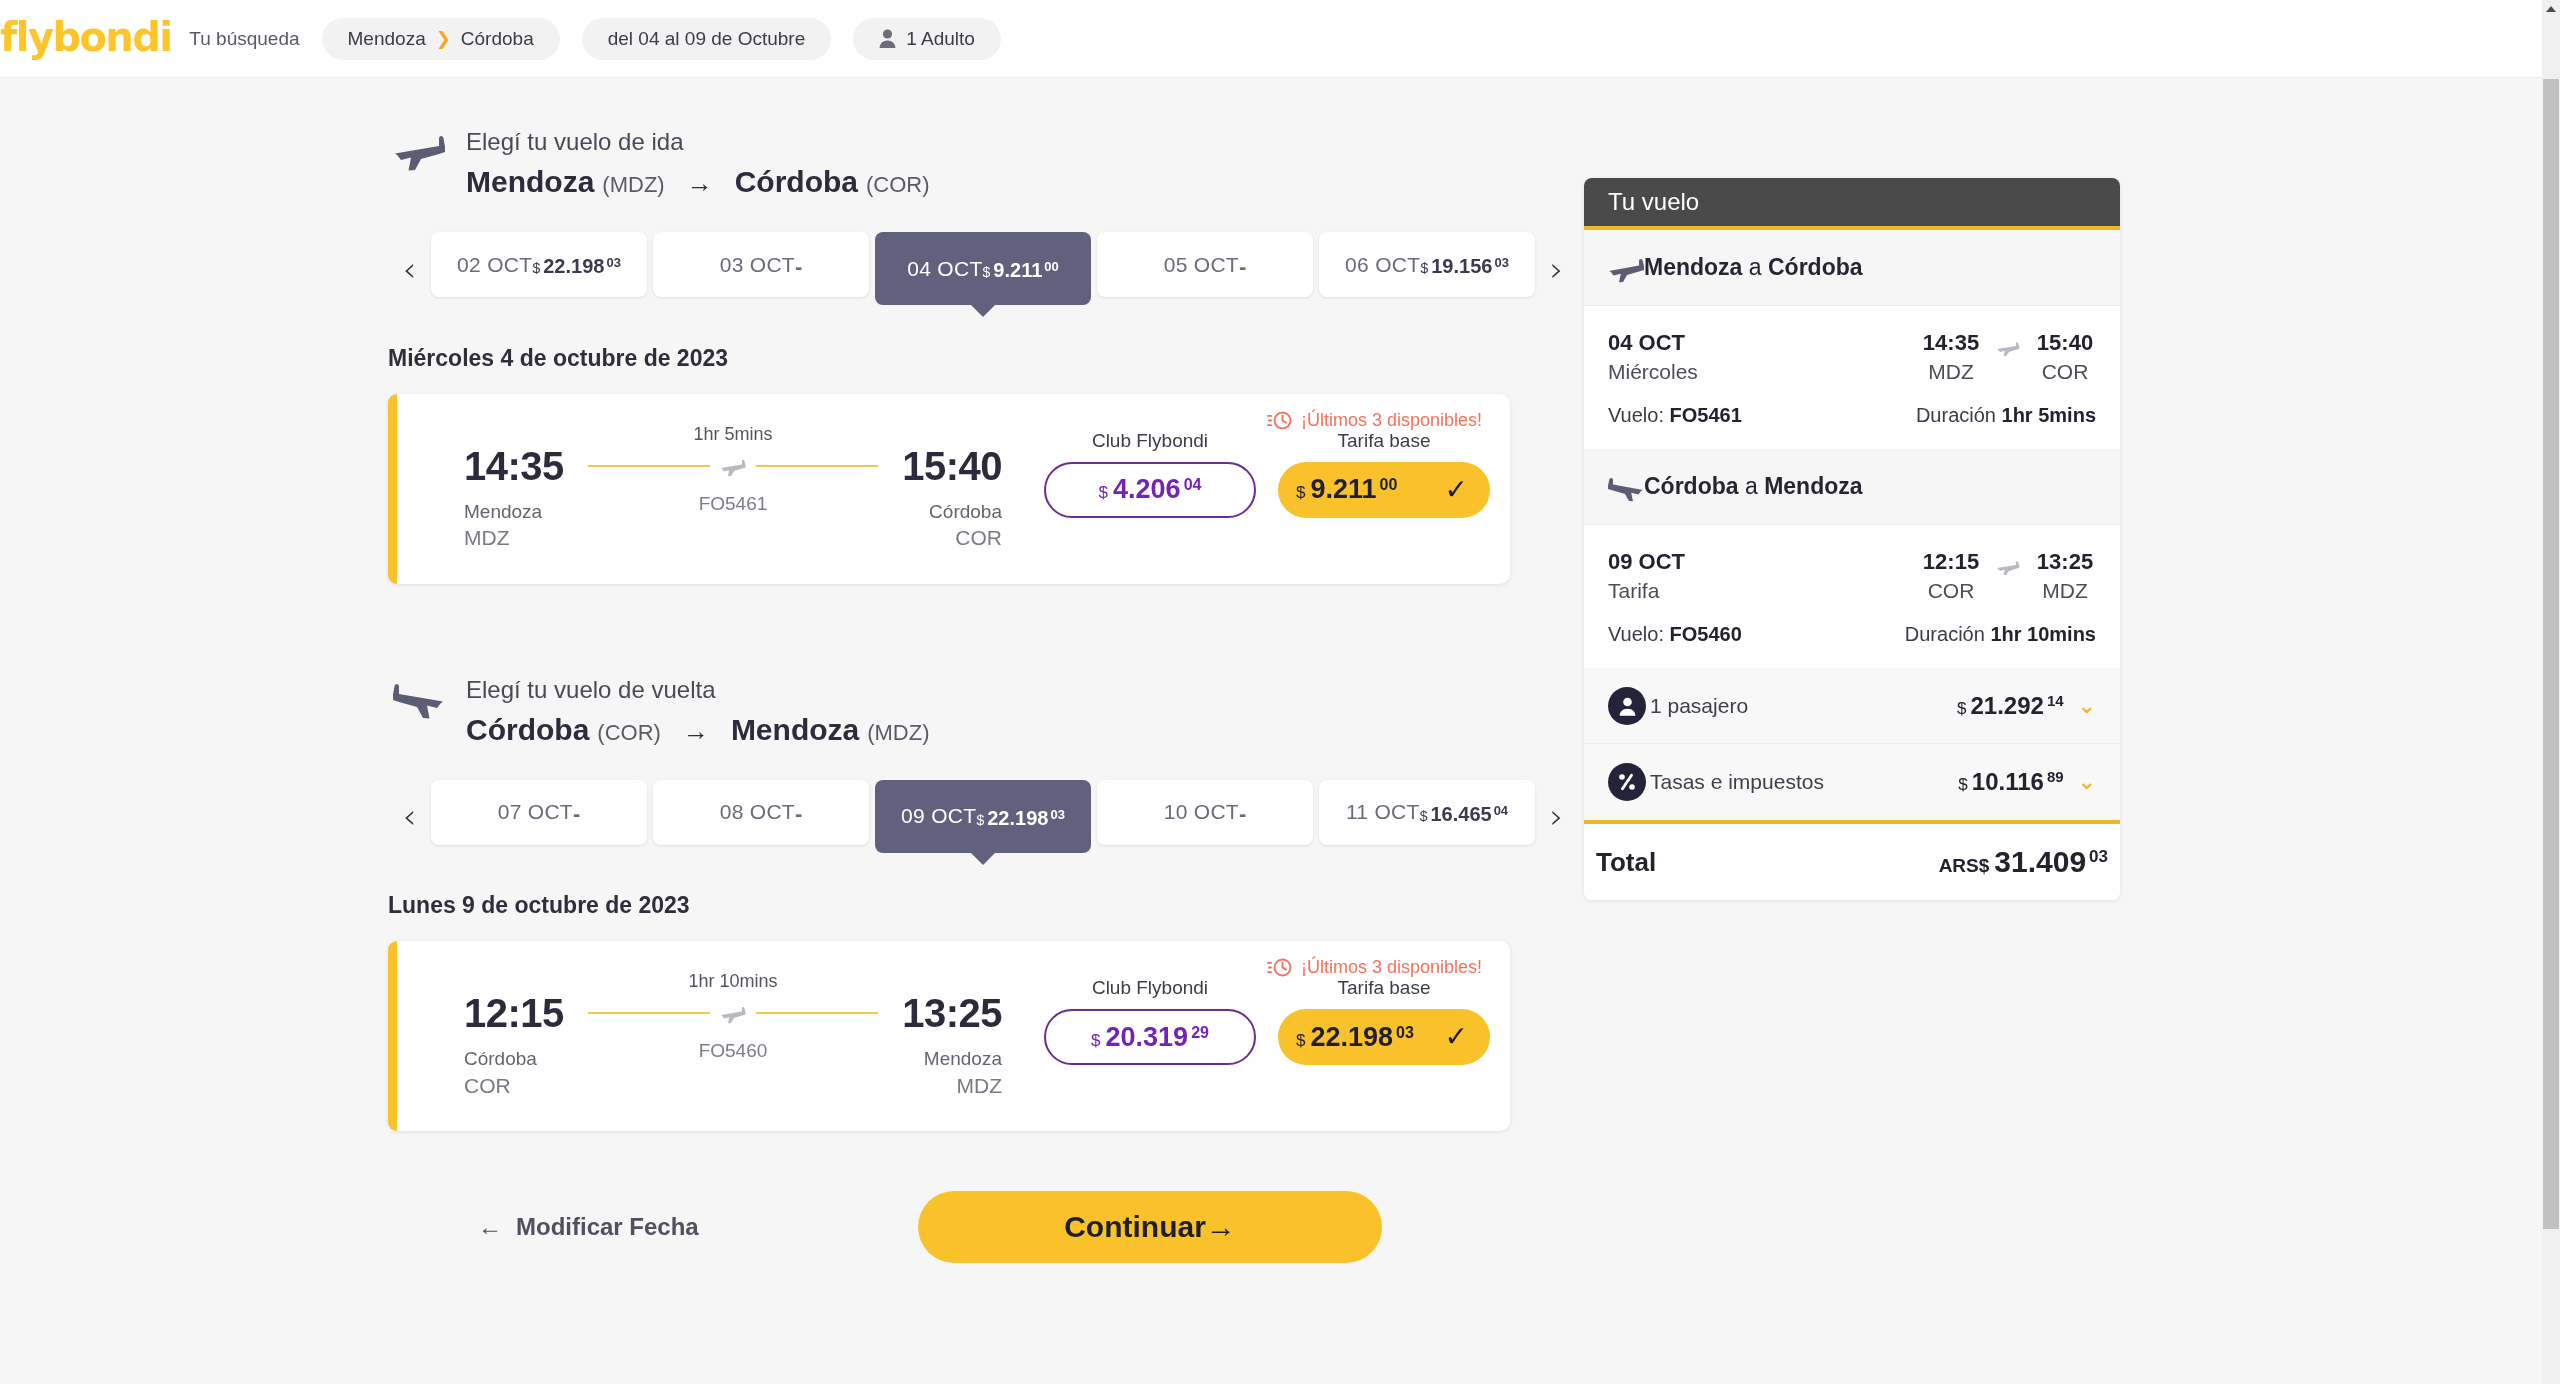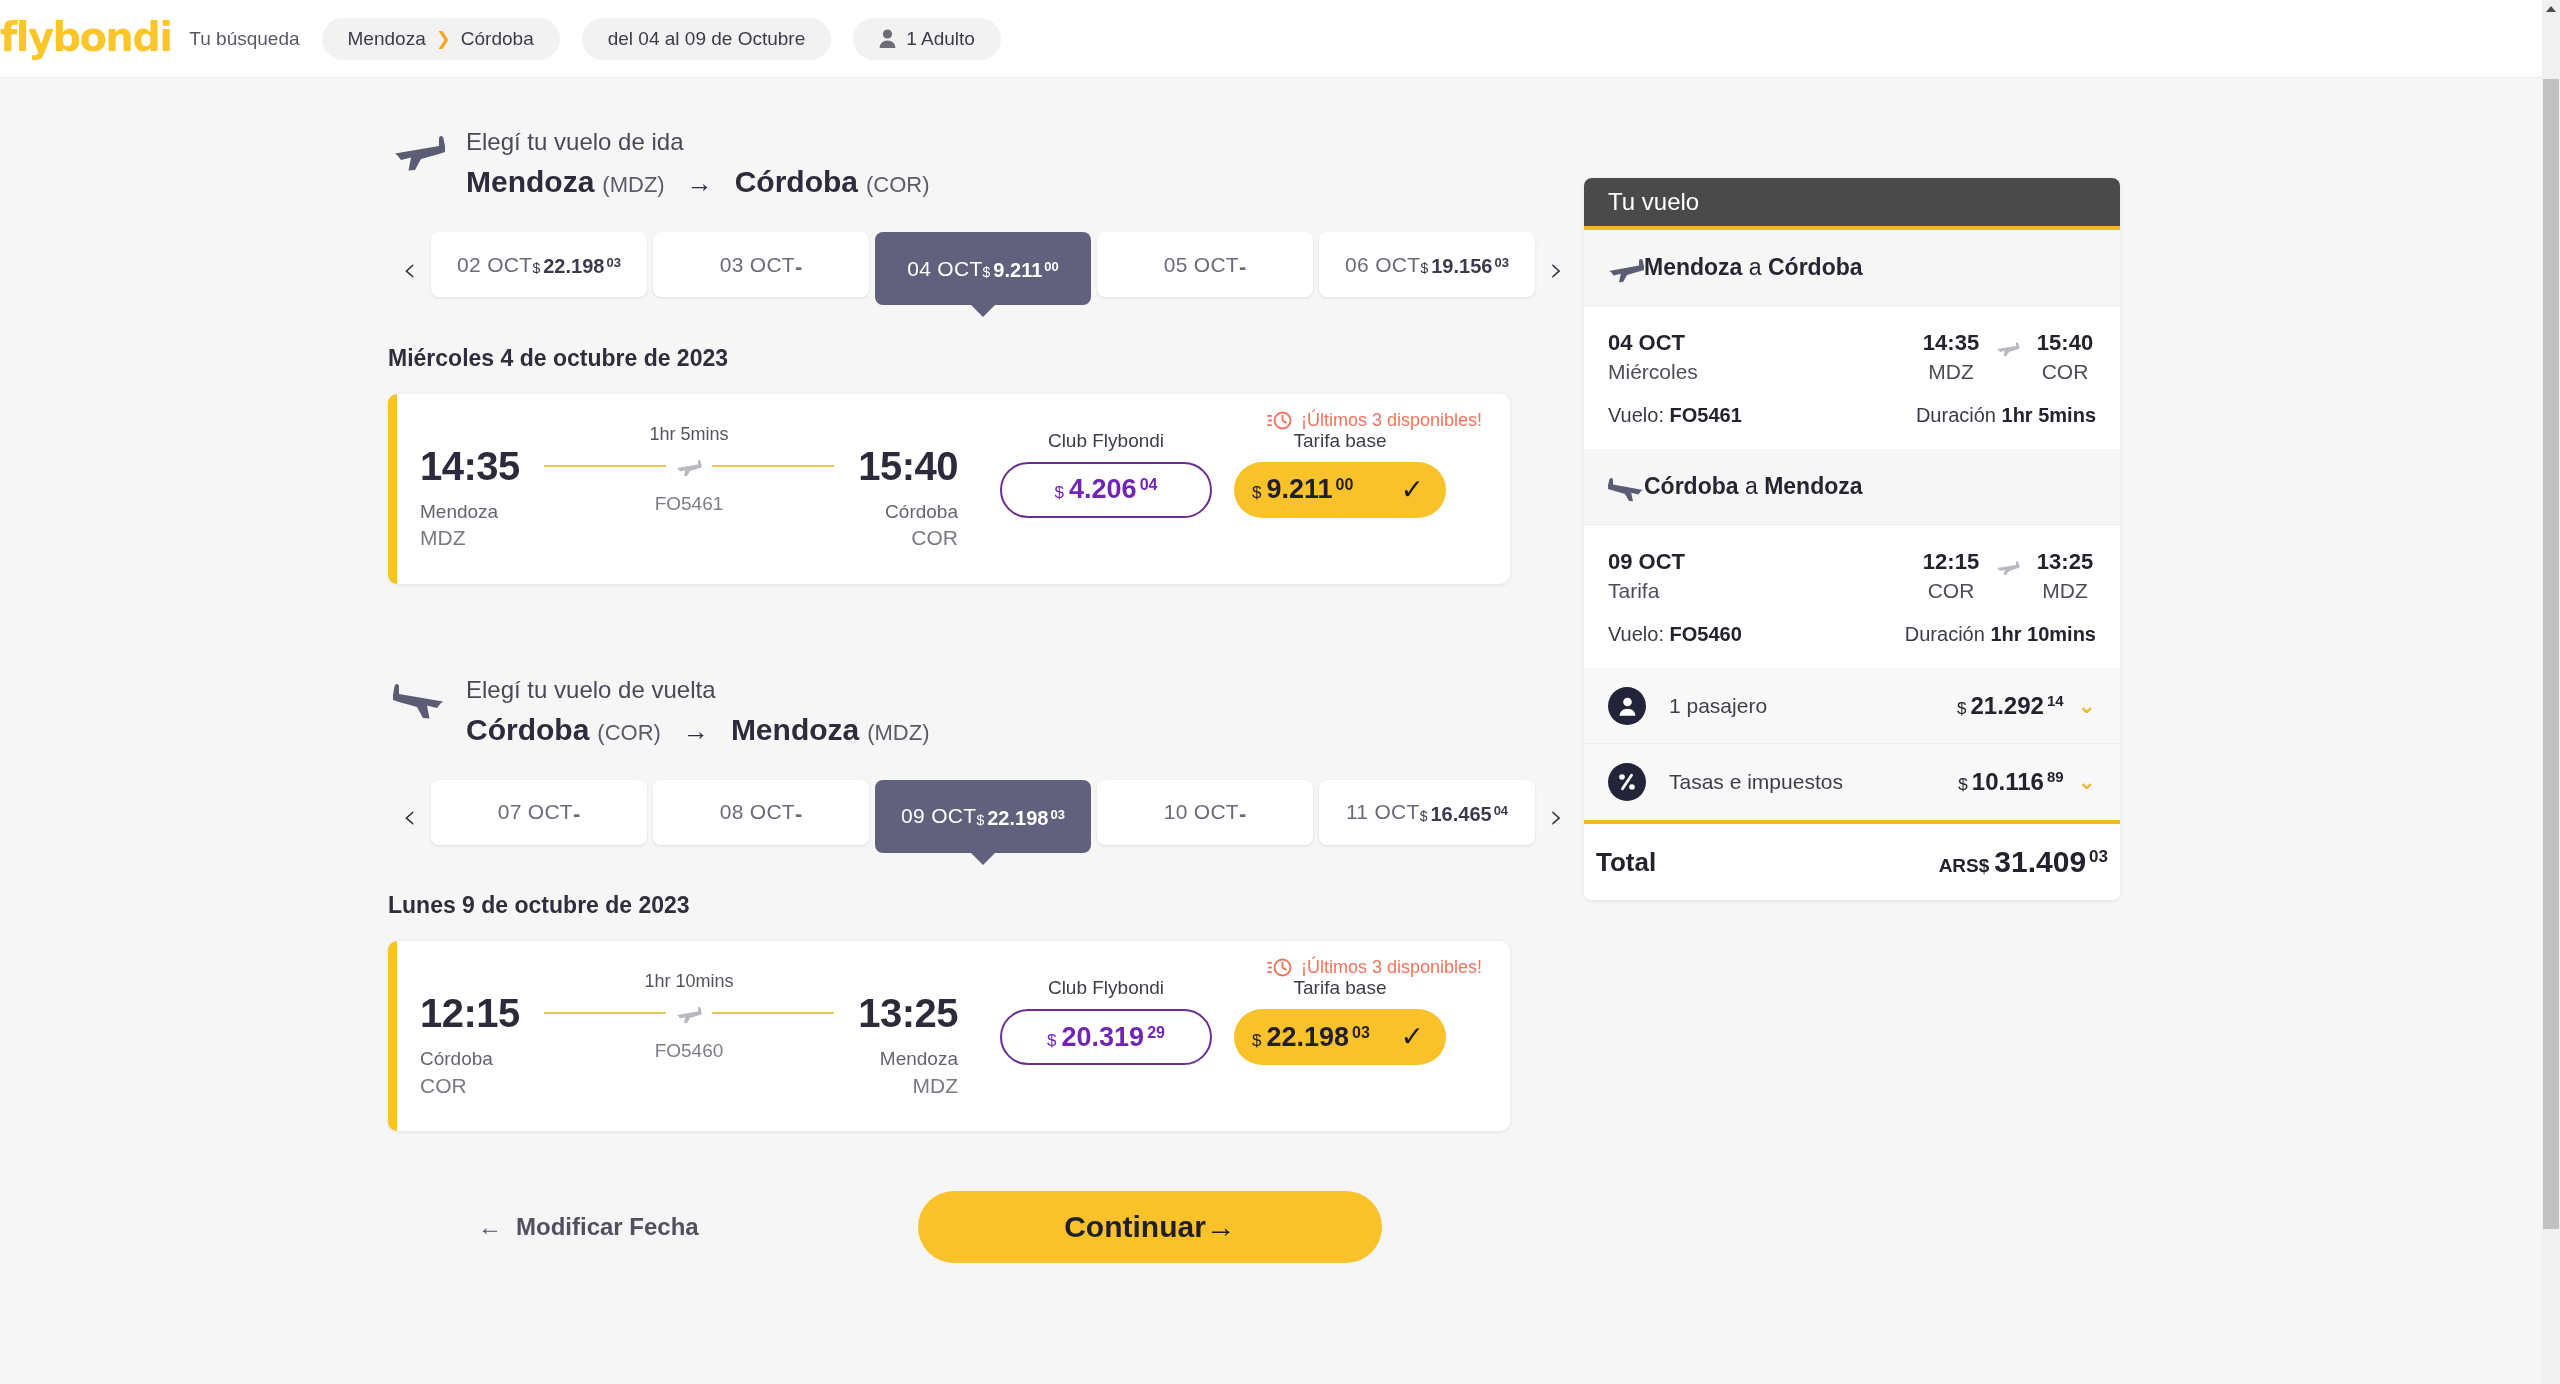--- a/index.html
+++ b/index.html
@@ -113,20 +113,21 @@
 
   
   .day-title { font-size: 23px; font-weight: 700; color: #2e2e3d; margin-top: 36px; }
 
   
   .flight-card {
     position: relative; margin-top: 22px; width: 1122px; height: 190px;
     background: #ffffff; border-radius: 10px;
     box-shadow: 0 1px 4px rgba(0,0,0,0.09);
     overflow: visible;
+    padding-left: 44px;
   }
   .flight-card .accent {
     position: absolute; left: 0; top: 0; width: 9px; height: 190px;
     background: #f9c22b; border-radius: 10px 0 0 10px;
   }
   .availability {
     position: absolute; right: 28px; top: 16px;
     display: flex; align-items: center; gap: 8px;
     color: #f4725b; font-size: 18px; white-space: nowrap;
   }
@@ -215,21 +216,21 @@
   .sb-mini-plane { padding-top: 10px; }
   .sb-row2 {
     display: flex; justify-content: space-between; align-items: center;
     margin-top: 18px; font-size: 20px; color: #3c3c48;
   }
   .sb-row2 b { font-weight: 700; color: #23232f; }
   .sb-money-row {
     background: #f8f8f8; height: 76px; display: flex; align-items: center;
     padding: 0 24px; justify-content: space-between; border-bottom: 1px solid #ededed;
   }
-  .sb-money-left { display: flex; align-items: center; gap: 23px; }
+  .sb-money-left { display: flex; align-items: center; gap: 4px; }
   .sb-money-left .label { font-size: 21px; color: #3f3f4b; }
   .circ-icon {
     width: 38px; height: 38px; border-radius: 50%; background: #23233a;
     display: flex; align-items: center; justify-content: center; color: #ffffff;
   }
   .sb-money-right { display: flex; align-items: center; gap: 14px; }
   .sb-money-right .amt {
     font-size: 24px; font-weight: 700; color: #23232f; display: flex; align-items: baseline;
   }
   .sb-money-right .amt .cur { font-size: 17px; font-weight: 500; margin-right: 4px; }

